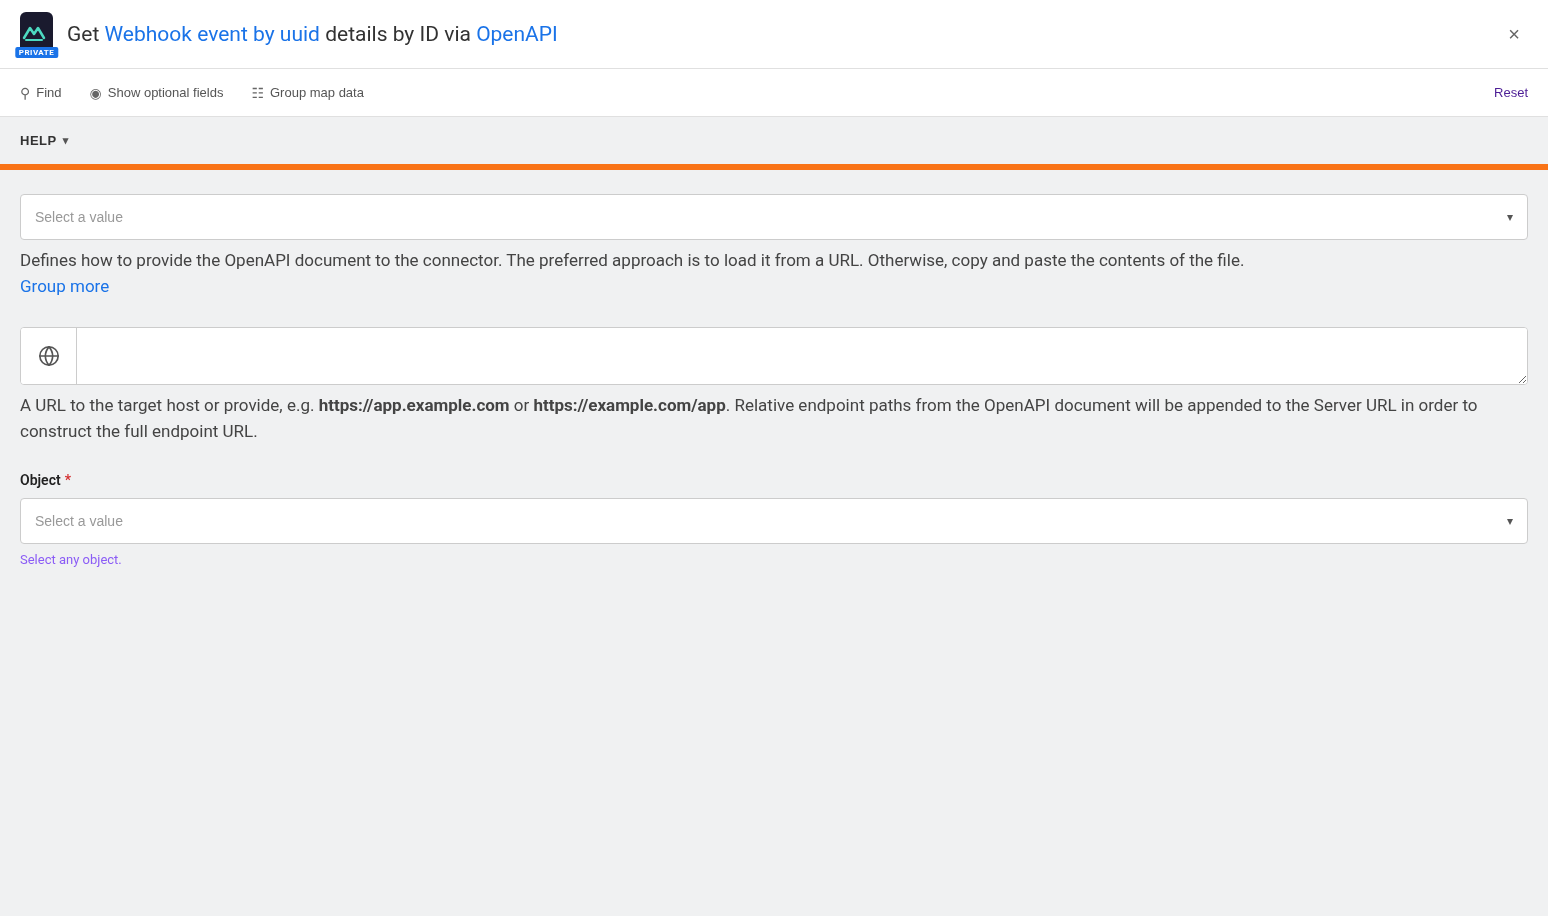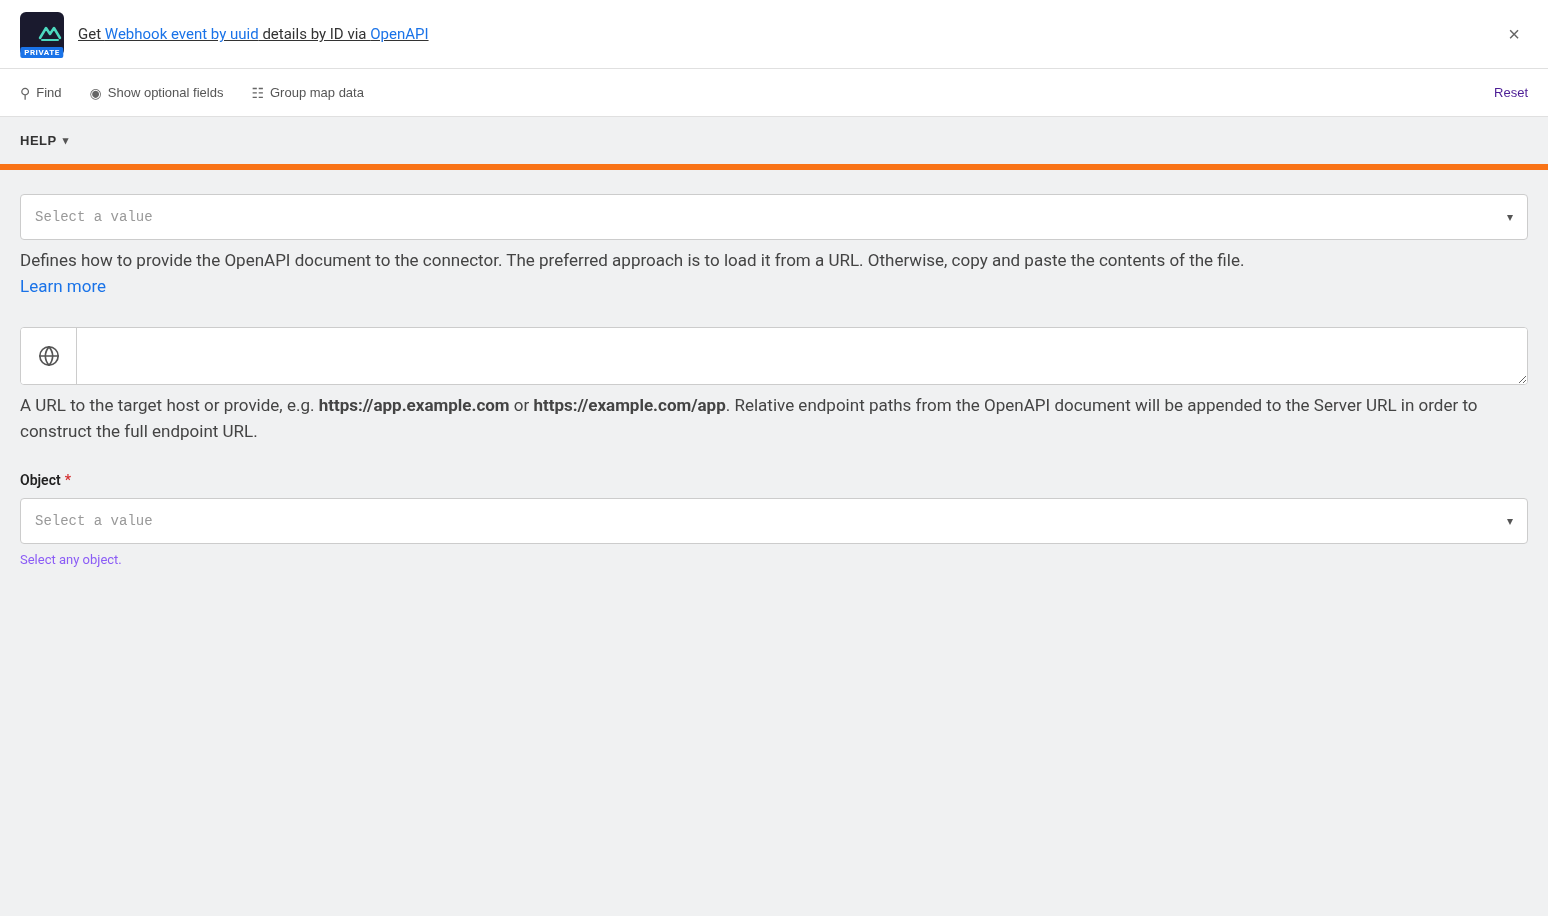--- a/index.html
+++ b/index.html
@@ -2,24 +2,24 @@
 <html><head>
   <meta charset="utf-8">
   <style>
     * { box-sizing: border-box; margin: 0; padding: 0; }
     body { font-family: -apple-system, BlinkMacSystemFont, 'Segoe UI', Roboto, sans-serif; background: #f0f0f0; color: #333; font-size: 14px; }
 
     .window { width: 1548px; min-height: 916px; background: #fff; display: flex; flex-direction: column; }
 
     
     .header { display: flex; align-items: center; padding: 12px 20px; background: #fff; border-bottom: 1px solid #e0e0e0; min-height: 64px; }
-    .header-logo { width: 44px; height: 44px; background: #1a1a2e; border-radius: 6px; display: flex; align-items: center; justify-content: flex-end; margin-right: 14px; position: relative; flex-shrink: 0; }
+    .header-logo { width: 33px; height: 44px; background: #1a1a2e; border-radius: 6px; display: flex; align-items: center; justify-content: flex-start; margin-right: 14px; position: relative; flex-shrink: 0; }
     .header-logo svg { width: 28px; height: 28px; }
     .logo-badge { position: absolute; bottom: -2px; left: 50%; transform: translateX(-50%); background: #1a73e8; color: #fff; font-size: 8px; font-weight: bold; padding: 1px 4px; border-radius: 2px; letter-spacing: 0.5px; }
-    .header-title { font-size: 15px; color: #333; flex: 1; text-decoration: underline; }
+    .header-title { font-size: 21px; color: #333; flex: 1; }
     .header-title .link { color: #1a73e8; cursor: pointer; }
     .close-btn { background: none; border: none; cursor: pointer; color: #666; font-size: 20px; padding: 4px 8px; }
 
     
     .toolbar { display: flex; align-items: center; padding: 0 20px; background: #fff; border-bottom: 1px solid #e0e0e0; height: 48px; }
     .toolbar-item { display: flex; align-items: center; gap: 6px; color: #555; cursor: pointer; padding: 0 14px; height: 100%; font-size: 13px; border: none; background: none; }
     .toolbar-item:first-child { padding-left: 0; }
     .toolbar-item .icon { font-size: 14px; color: #666; }
     .toolbar-spacer { flex: 1; }
     .reset-btn { background: none; border: none; cursor: pointer; color: #4c1d95; font-size: 13px; font-weight: 500; padding: 0; }
@@ -34,21 +34,21 @@
 
     
     .form-area { background: #f0f1f2; padding: 24px 20px; }
 
     .form-group { margin-bottom: 28px; }
     .form-label { font-size: 14px; font-weight: 600; color: #222; margin-bottom: 10px; display: flex; align-items: center; gap: 4px; }
     .required-star { color: #d32f2f; font-size: 14px; }
 
     
     .select-wrapper { position: relative; background: #fff; border: 1px solid #ccc; border-radius: 4px; }
-    .select-field { width: 100%; padding: 10px 40px 10px 14px; font-size: 14px; color: #999; appearance: none; background: transparent; border: none; cursor: pointer; outline: none; min-height: 44px; font-family: Liberation Mono, monospace; }
+    .select-field { width: 100%; padding: 10px 40px 10px 14px; font-size: 14px; color: #999; appearance: none; background: transparent; border: none; cursor: pointer; outline: none; min-height: 44px; }
     .select-arrow { position: absolute; right: 14px; top: 50%; transform: translateY(-50%); color: #555; pointer-events: none; font-size: 12px; }
 
     
     .field-desc { font-size: 17px; color: #444; margin-top: 8px; line-height: 1.5; }
     .field-desc a { color: #1a73e8; text-decoration: none; }
 
     
     .server-url-wrapper { display: flex; border: 1px solid #ccc; border-radius: 4px; background: #fff; overflow: hidden; }
     .server-url-icon { width: 56px; min-height: 56px; display: flex; align-items: center; justify-content: center; background: #fff; border-right: 1px solid #ccc; flex-shrink: 0; }
     .server-url-icon svg { width: 22px; height: 22px; color: #555; }
@@ -106,21 +106,21 @@
 
       <div class="form-group">
         <div class="select-wrapper">
           <select class="select-field">
             <option value="" disabled="" selected="">Select a value</option>
           </select>
           <span class="select-arrow">▾</span>
         </div>
         <div class="field-desc">
           <span>Defines how to provide the OpenAPI document to the connector. The preferred approach is to load it from a URL. Otherwise, copy and paste the contents of the file.</span>
-          <br><a href="#">Learn more</a>
+          <br><a href="#">Group more</a>
         </div>
       </div>
 
       <div class="form-group">
         <div class="server-url-wrapper">
           <div class="server-url-icon">
             <svg viewBox="0 0 24 24" fill="none" stroke="currentColor" stroke-width="1.8" stroke-linecap="round" stroke-linejoin="round">
               <circle cx="12" cy="12" r="10"></circle>
               <line x1="2" y1="12" x2="22" y2="12"></line>
               <path d="M12 2a15.3 15.3 0 0 1 4 10 15.3 15.3 0 0 1-4 10 15.3 15.3 0 0 1-4-10 15.3 15.3 0 0 1 4-10z"></path>

